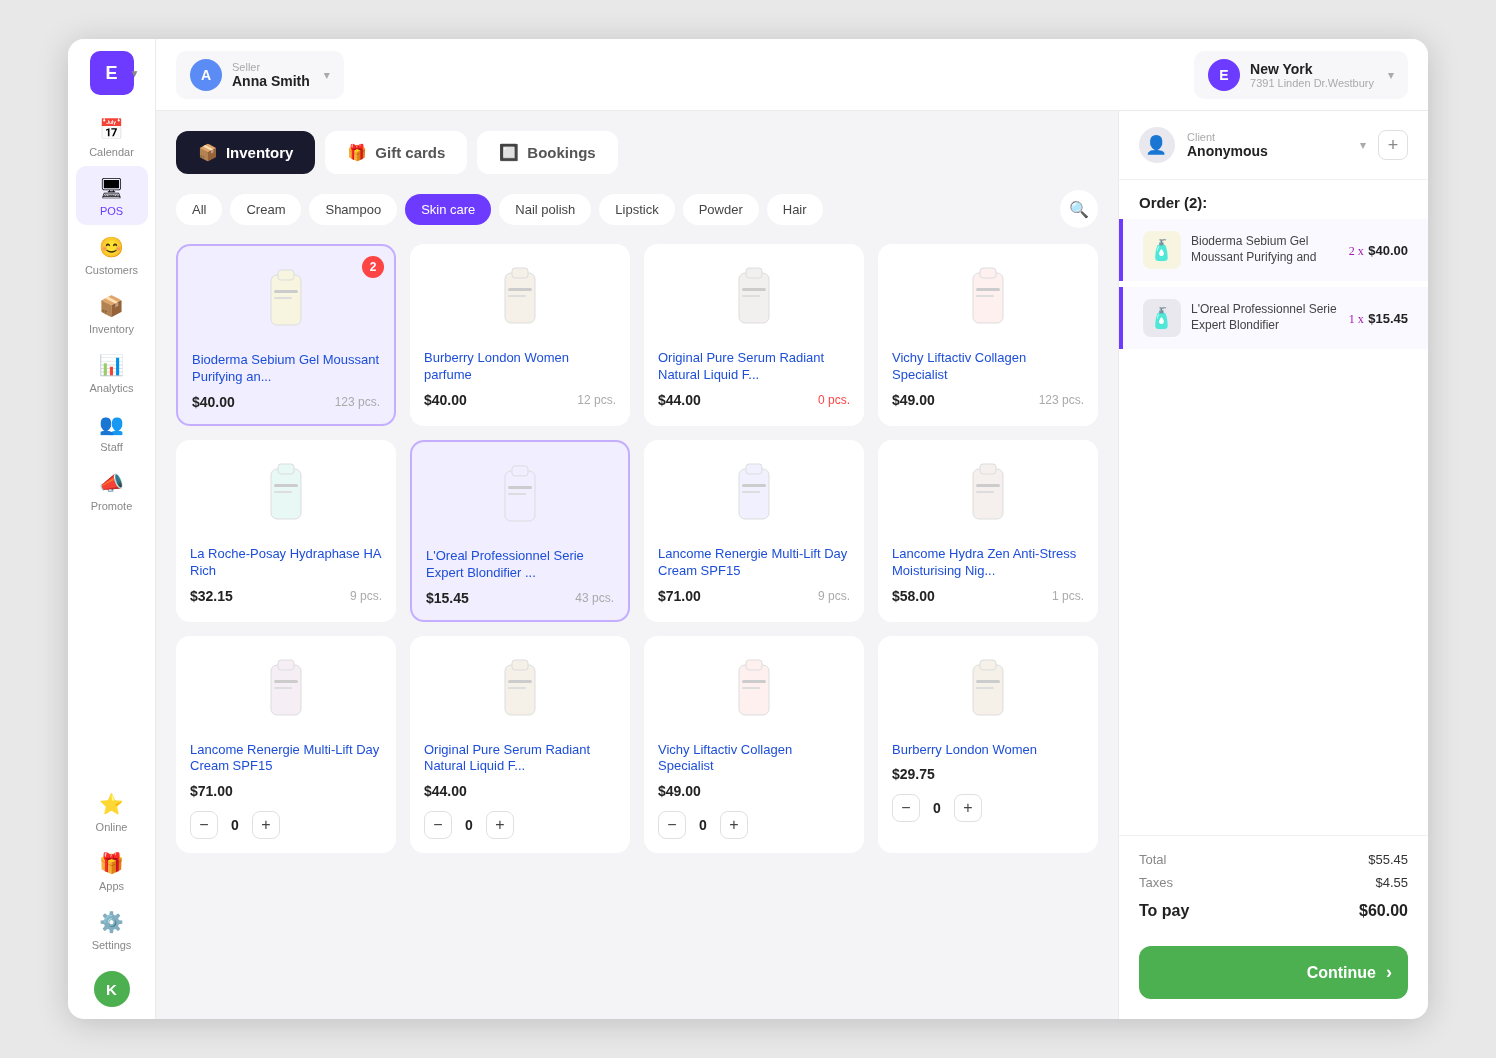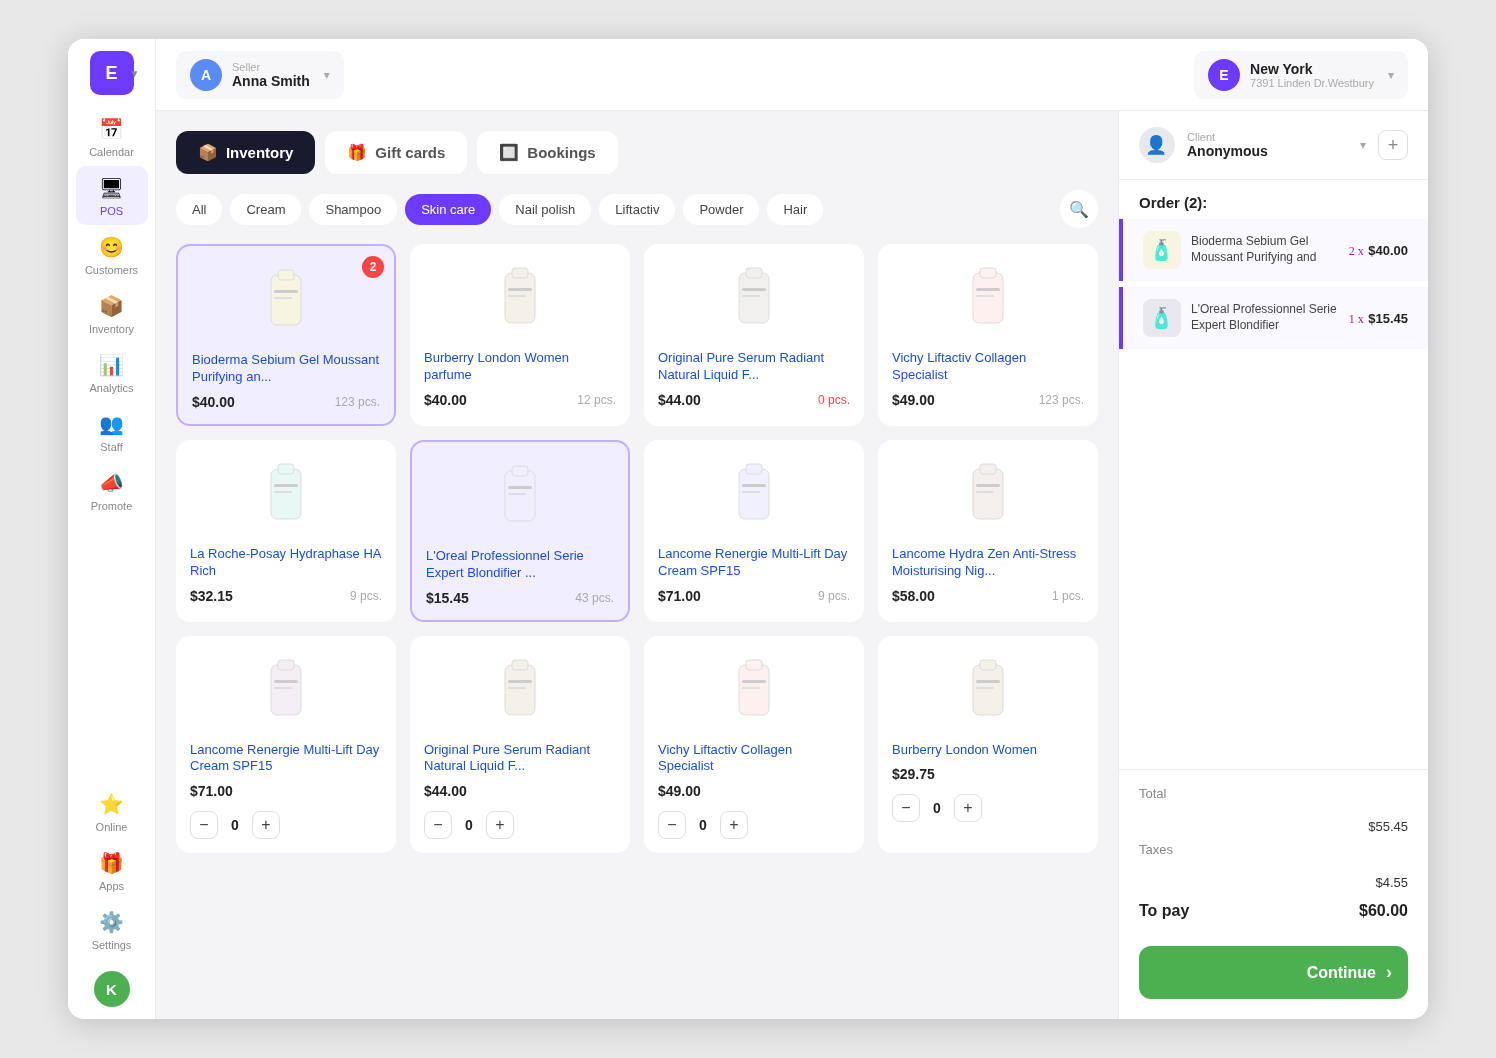--- a/index.html
+++ b/index.html
@@ -414,21 +414,21 @@
       flex-direction: column;
       gap: 8px;
       text-align: center;
     }
     .summary-row {
       display: flex;
       justify-content: space-between;
       font-size: 13px;
       color: #888;
     }
-    .summary-row .val { color: #333; font-weight: 500; margin-top: 33px; }
+    .summary-row .val { color: #333; font-weight: 500; }
     .to-pay-row {
       display: flex;
       justify-content: space-between;
       font-size: 16px;
       font-weight: 700;
       color: #222;
       margin-top: 4px;
     }
     .continue-btn {
       margin: 10px 20px 20px 20px;
@@ -557,21 +557,21 @@
             </div>
         </div>
 
         <div class="category-bar">
           <div id="categories-container" style="display: flex; gap: 8px; flex-wrap: wrap;">
               <button class="cat-btn">All</button>
               <button class="cat-btn">Cream</button>
               <button class="cat-btn">Shampoo</button>
               <button class="cat-btn active">Skin care</button>
               <button class="cat-btn">Nail polish</button>
-              <button class="cat-btn">Liftactiv</button>
+              <button class="cat-btn">Lipstick</button>
               <button class="cat-btn">Powder</button>
               <button class="cat-btn">Hair</button>
             </div>
           <button class="search-btn">🔍</button>
         </div>
 
         <div class="product-grid" id="product-grid">
             <div class="product-card selected">
       <div class="badge">2</div>
       <div class="product-img">

